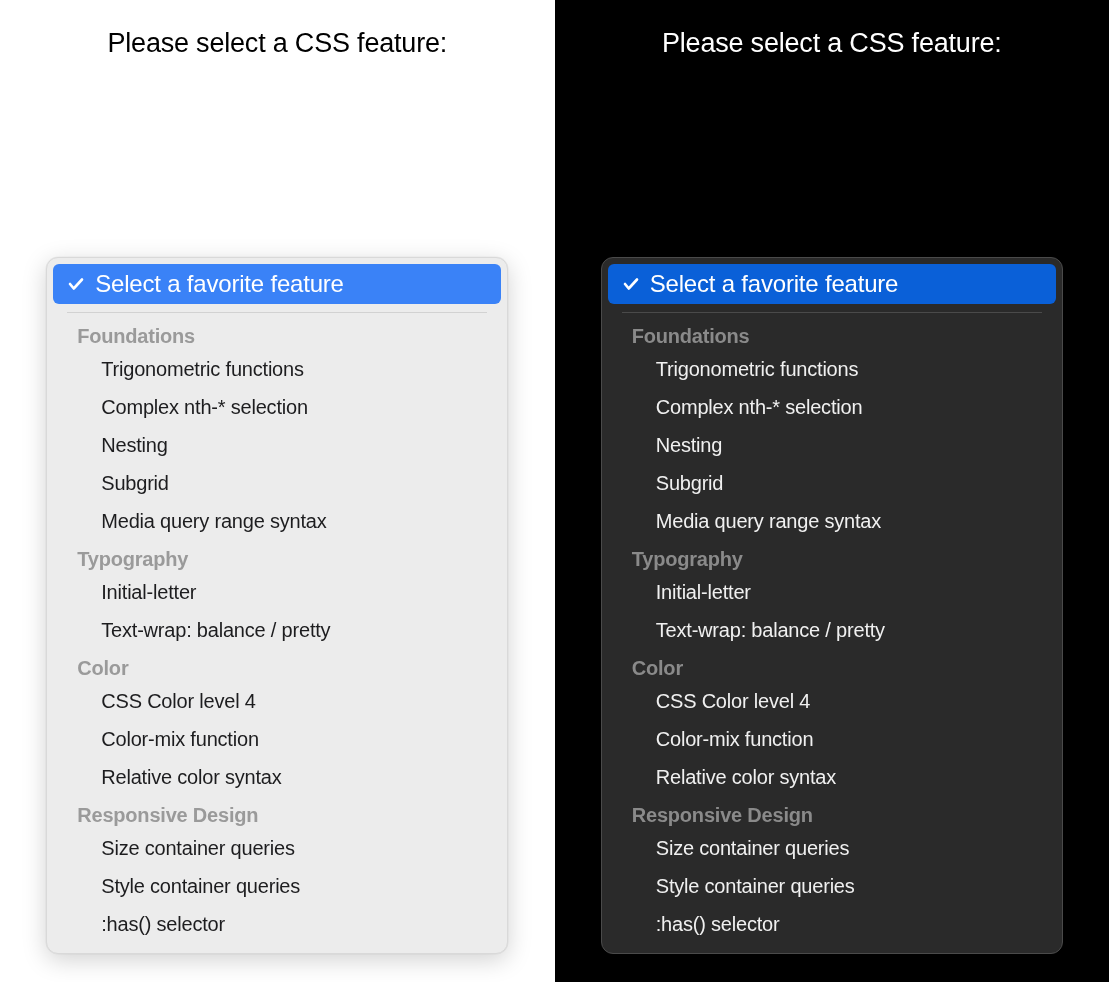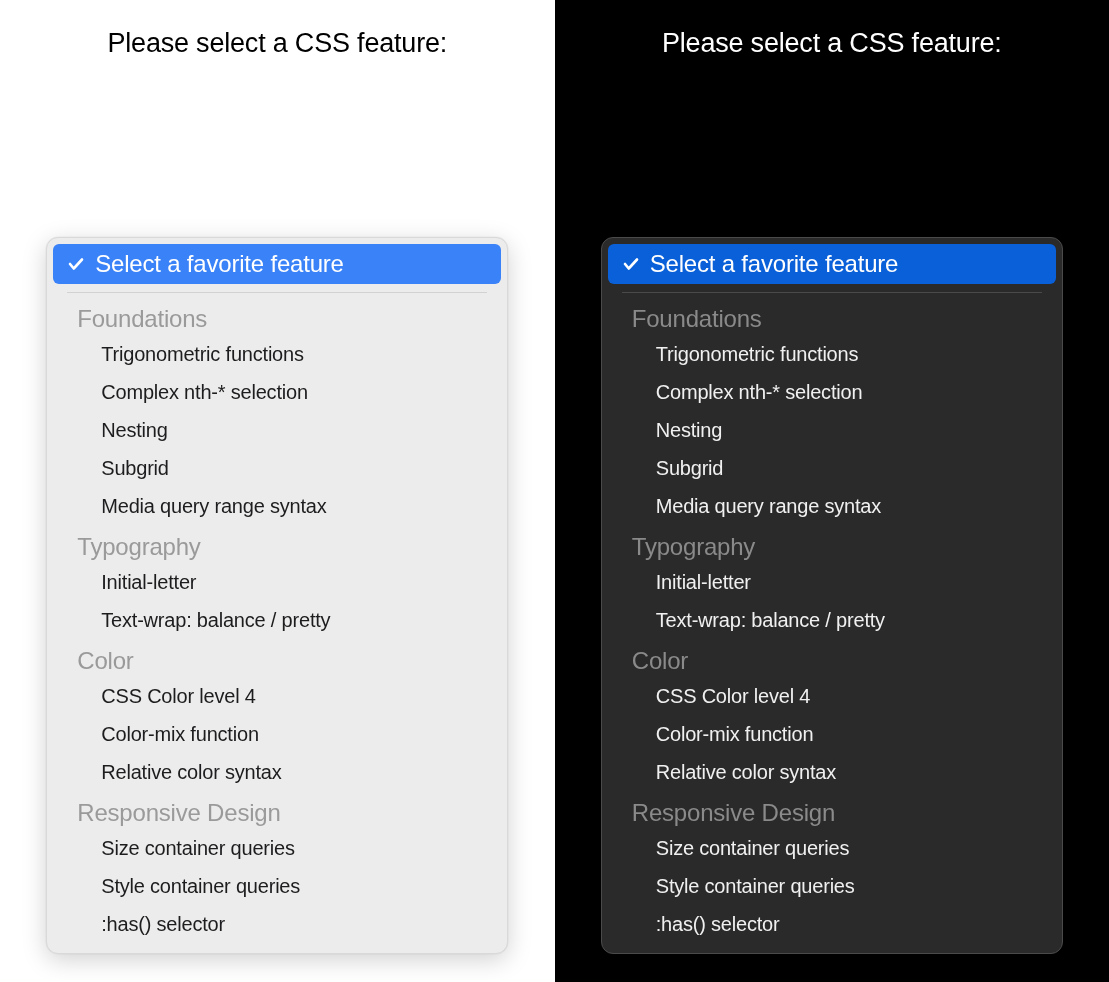--- a/index.html
+++ b/index.html
@@ -83,22 +83,22 @@
     .light .divider {
       background: #d2d2d2;
     }
     .dark .divider {
       background: #4a4a4a;
     }
     .group-wrap {
       padding: 0 6px;
     }
     .group-label {
-      font-size: 24px;
-      font-weight: 400;
+      font-size: 20px;
+      font-weight: 700;
       padding: 8px 18px 2px 18px;
       letter-spacing: -0.2px;
     }
     .light .group-label {
       color: #9a9a9a;
     }
     .dark .group-label {
       color: #8a8a8a;
     }
     .option {

